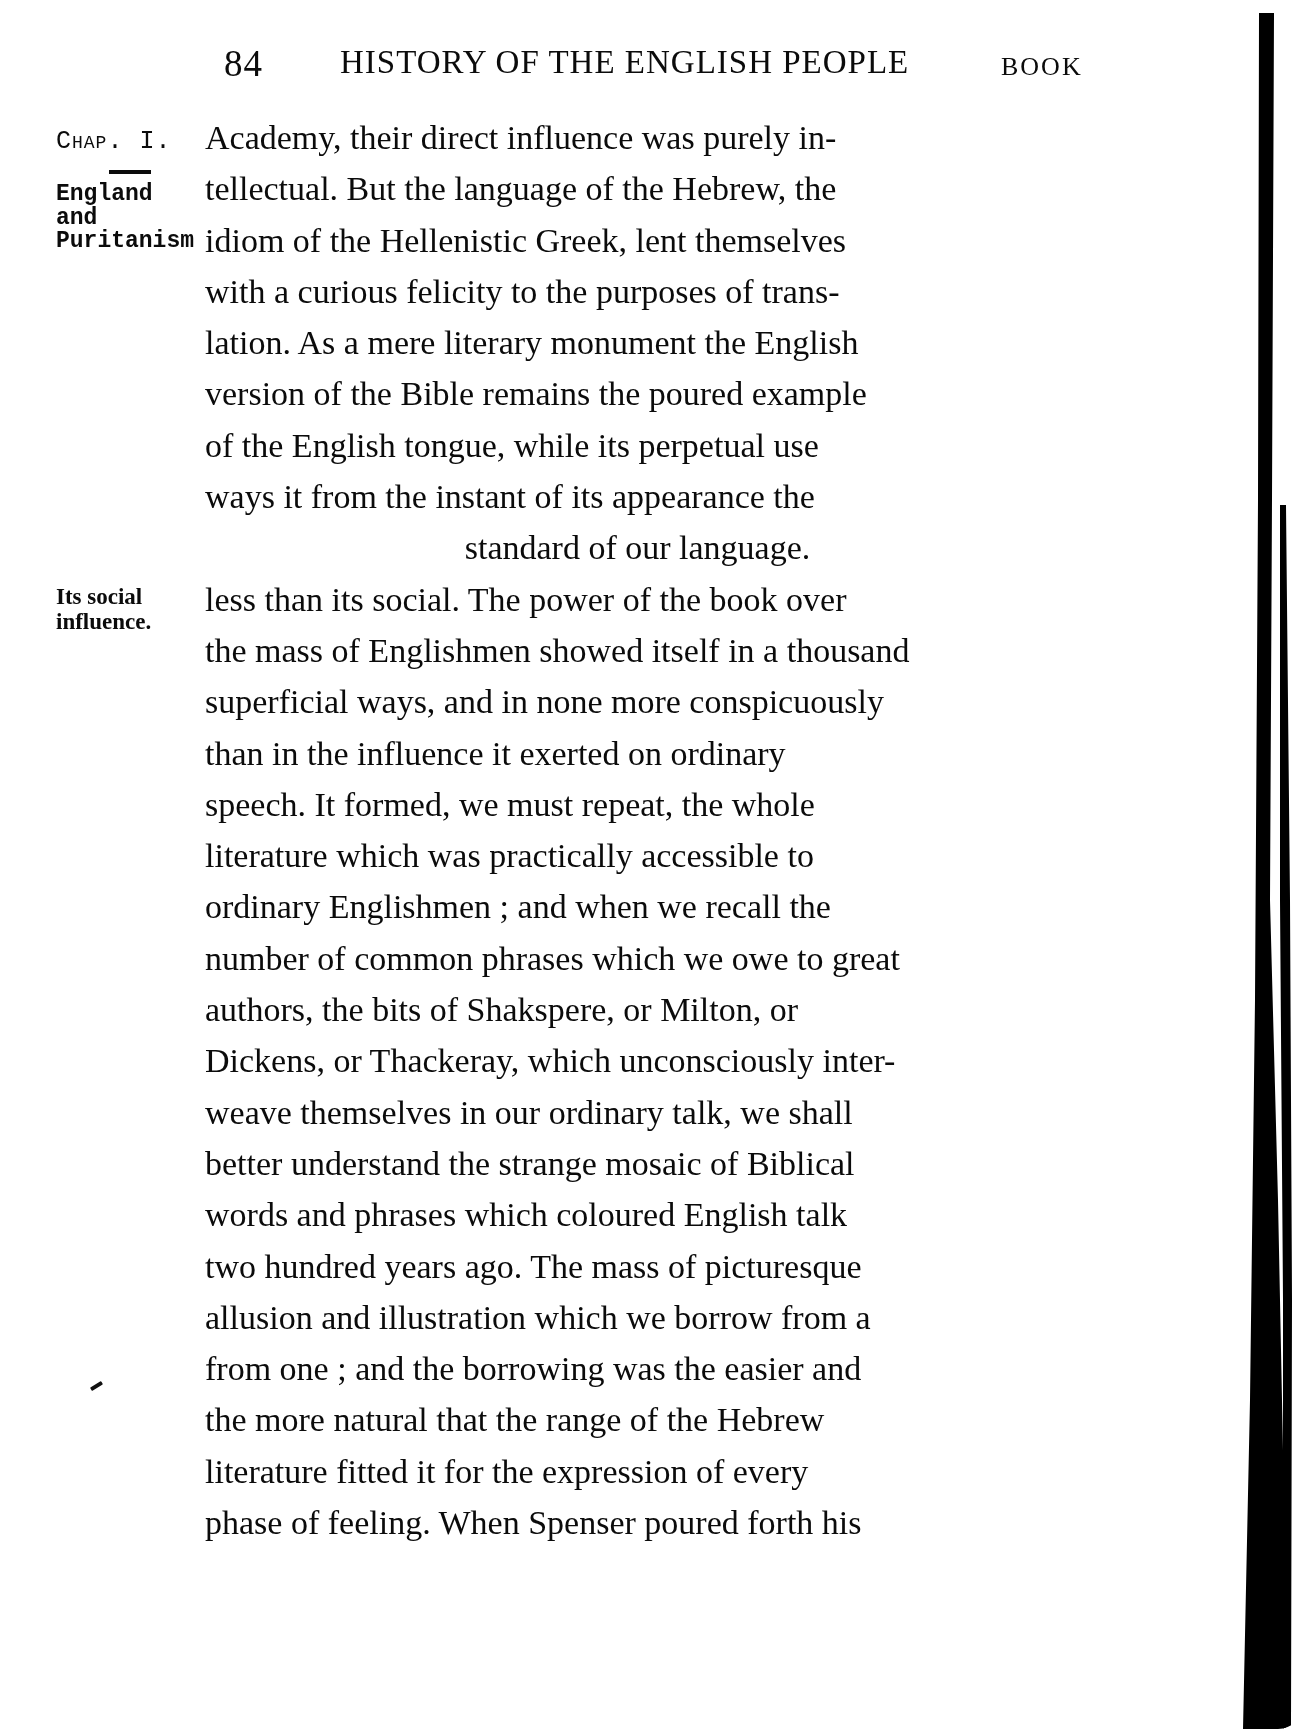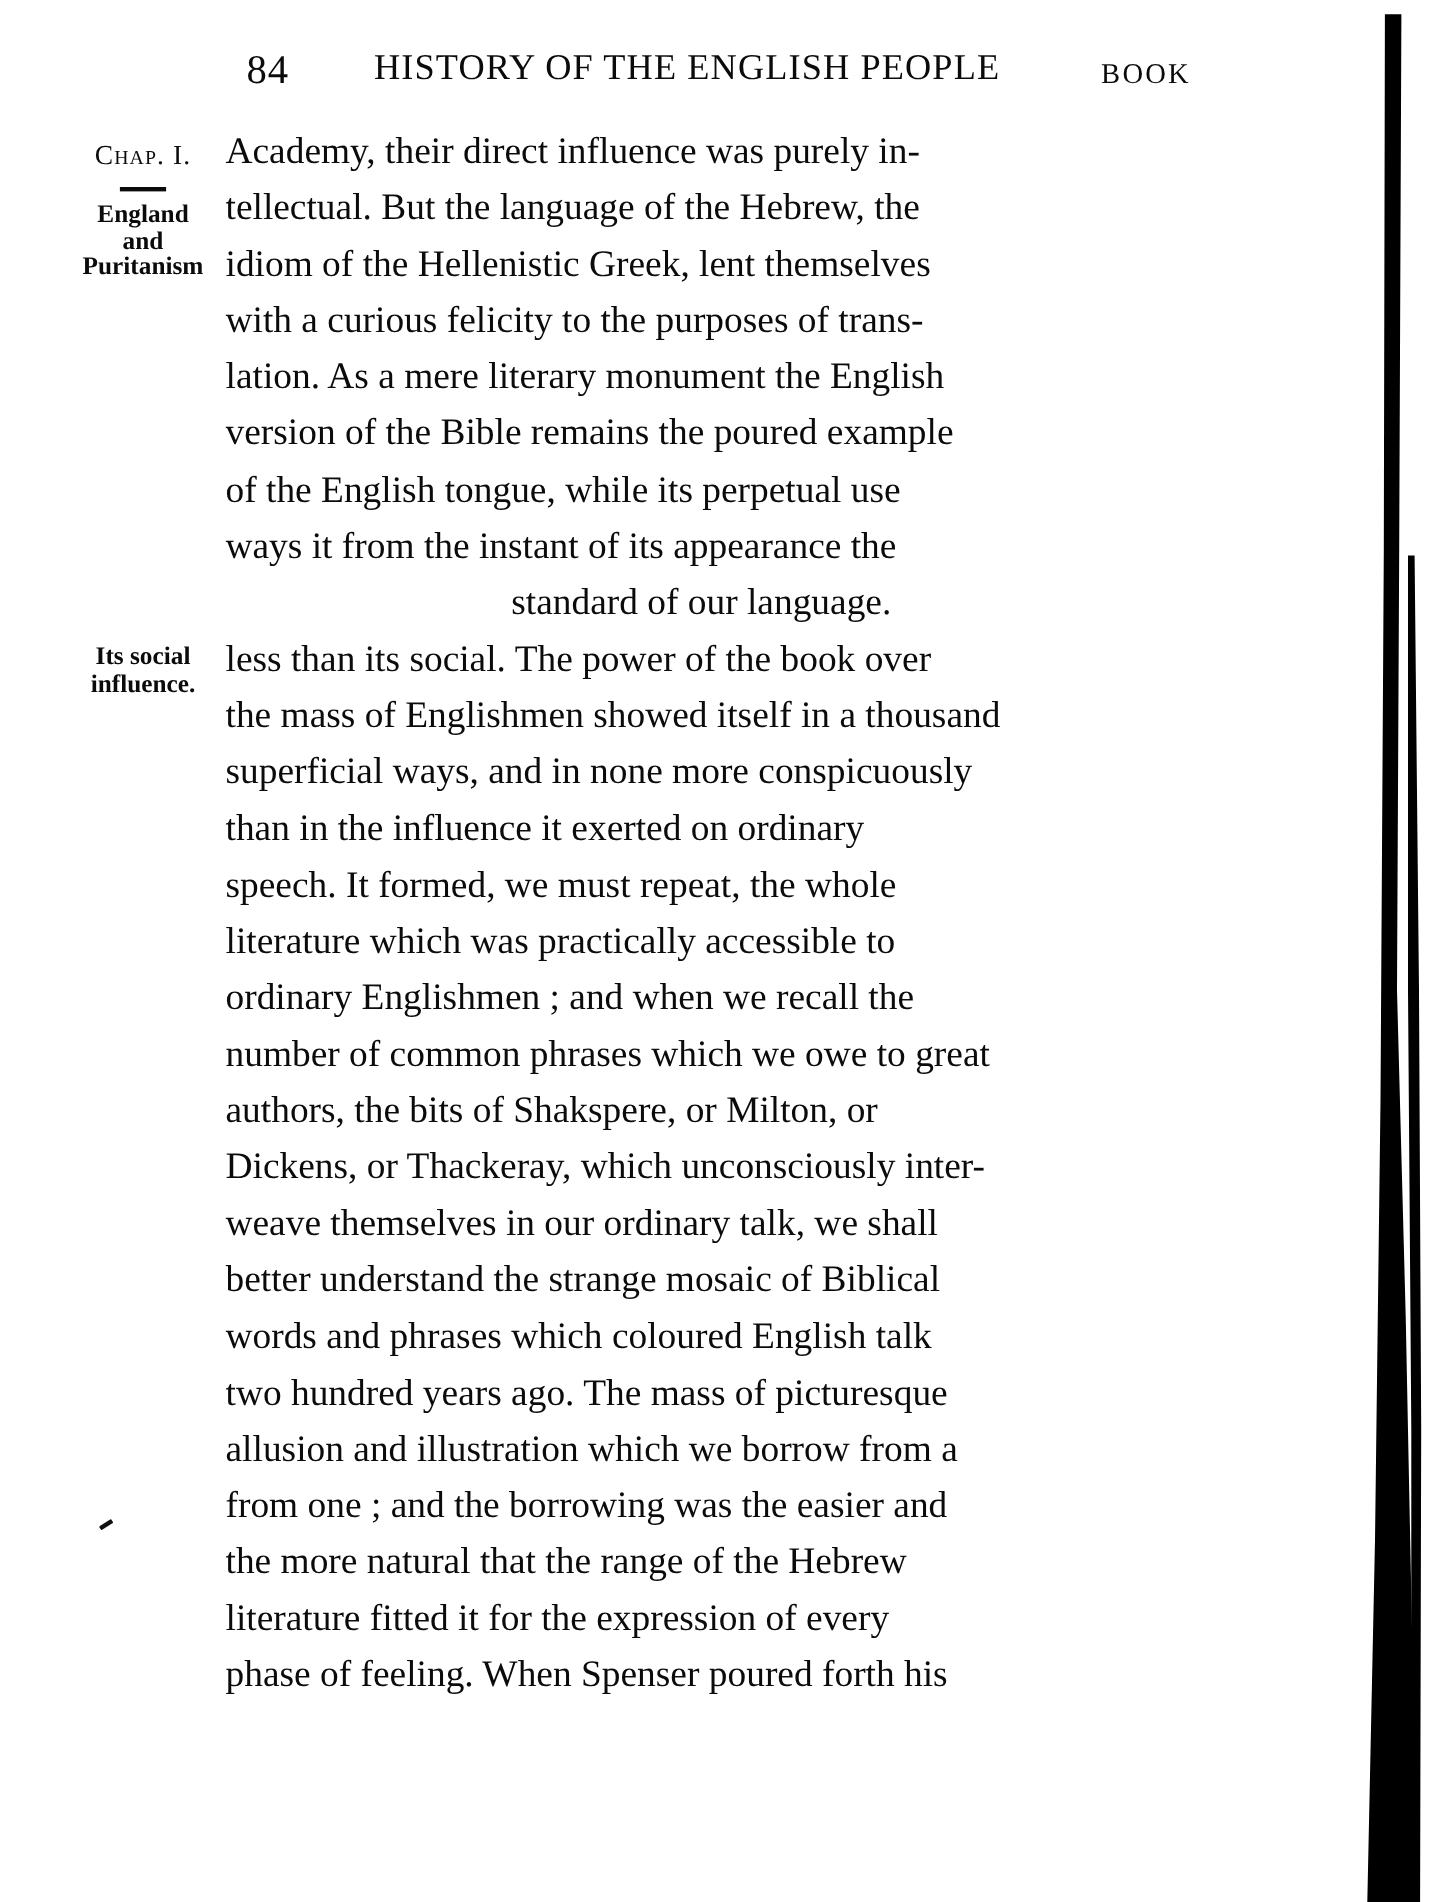--- a/index.html
+++ b/index.html
@@ -1,52 +1,54 @@
 <!DOCTYPE html>
 <html><head>
 <meta charset="utf-8">
 <style>
   html,body { margin:0; padding:0; background:#ffffff; }
   .page {
     position:relative; width:1303px; height:1729px;
     background:#ffffff; overflow:hidden;
     font-family:"Liberation Serif","DejaVu Serif",serif;
     color:#0b0b0b;
+    border-radius:25px;
   }
   
   .page-number {
     position:absolute; left:224px; top:42px;
     font-size:37px; letter-spacing:1px;
   }
   .running-title {
     position:absolute; left:340px; top:44px; width:614px; height:40px;
     font-size:33px; letter-spacing:1px; white-space:nowrap;
     text-align:justify; overflow:hidden; line-height:36px;
   }
   .running-title::after { content:""; display:inline-block; width:100%; }
   .book-label {
     position:absolute; left:1001px; top:52px;
     font-size:26px; letter-spacing:2px;
   }
   
   .margin-chap {
     position:absolute; left:56px; top:128px; width:148px;
-    text-align:center;
+    text-align:left;
+    font-family:Liberation Mono, monospace;
   }
   .chap-label {
     font-variant:small-caps; font-size:25px; letter-spacing:1px; line-height:28px;
   }
   .chap-rule {
     width:42px; height:4px; background:#0b0b0b; margin:14px auto 9px auto;
   }
   .margin-topic .mline {
     font-weight:bold; font-size:23px; line-height:23.5px;
   }
   .margin-social {
-    position:absolute; left:56px; top:584px; width:148px; text-align:center;
+    position:absolute; left:56px; top:584px; width:148px; 
   }
   .margin-social .mline {
     font-weight:bold; font-size:23px; line-height:25px;
   }
   
   .body-text {
     position:absolute; left:205px; top:112px; width:865px;
     font-size:34px;
   }
   .bline {

